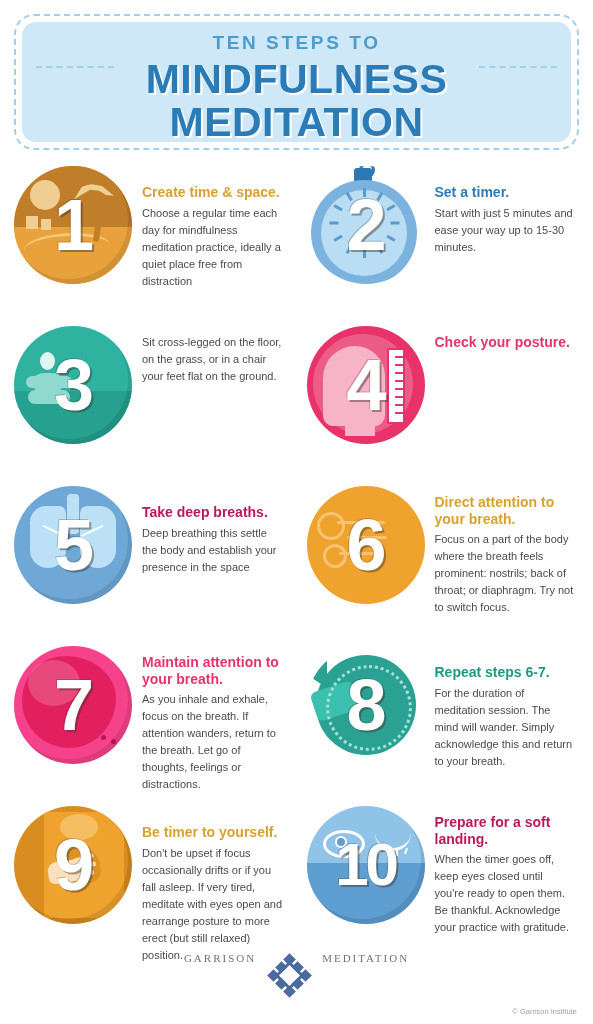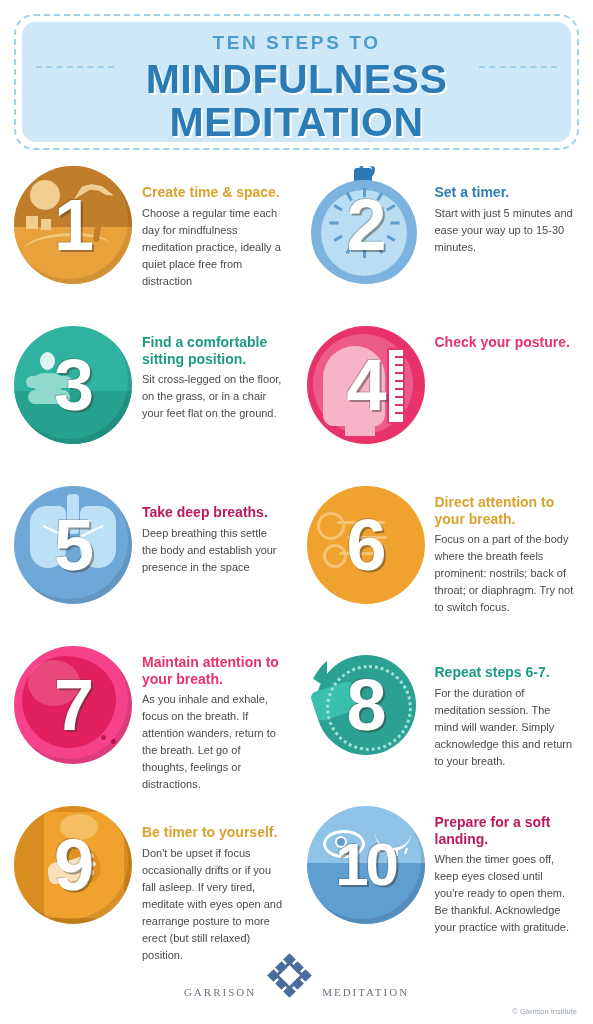--- a/index.html
+++ b/index.html
@@ -216,21 +216,21 @@
   .b10 .lash { position:absolute; width:2px; height:6px; background:#ffffff; }
 
   
   .footer {
     position: absolute;
     left: 0; right: 0; bottom: 0;
     height: 86px;
   }
   .logo {
     display: flex;
-    align-items: flex-end;
+    align-items: flex-start;
     justify-content: center;
     gap: 10px;
     padding-top: 14px;
   }
   .logo-word {
     font-family: "Liberation Serif", serif;
     font-size: 11px;
     letter-spacing: 2px;
     color: #6B7280;
   }
@@ -319,21 +319,20 @@
         <div class="ground"></div>
           <div class="arm"></div>
         <div class="head"></div>
           <div class="body"></div>
           <div class="lap"></div>
       </div>
       <div class="shade"></div>
       <div class="num">3</div>
     </div>
     <div class="copy hi">
-      <p class="h" style="color:#1E9A82">Find a comfortable sitting position.</p>
       <p class="p">Sit cross-legged on the floor, on the grass, or in a chair your feet flat on the ground.</p>
     </div>
   </div>
 
   <div class="step">
     <div class="badge b4">
       <div class="art">
         <div class="blob"></div>
           <div class="head"></div>
           <div class="neck"></div>

